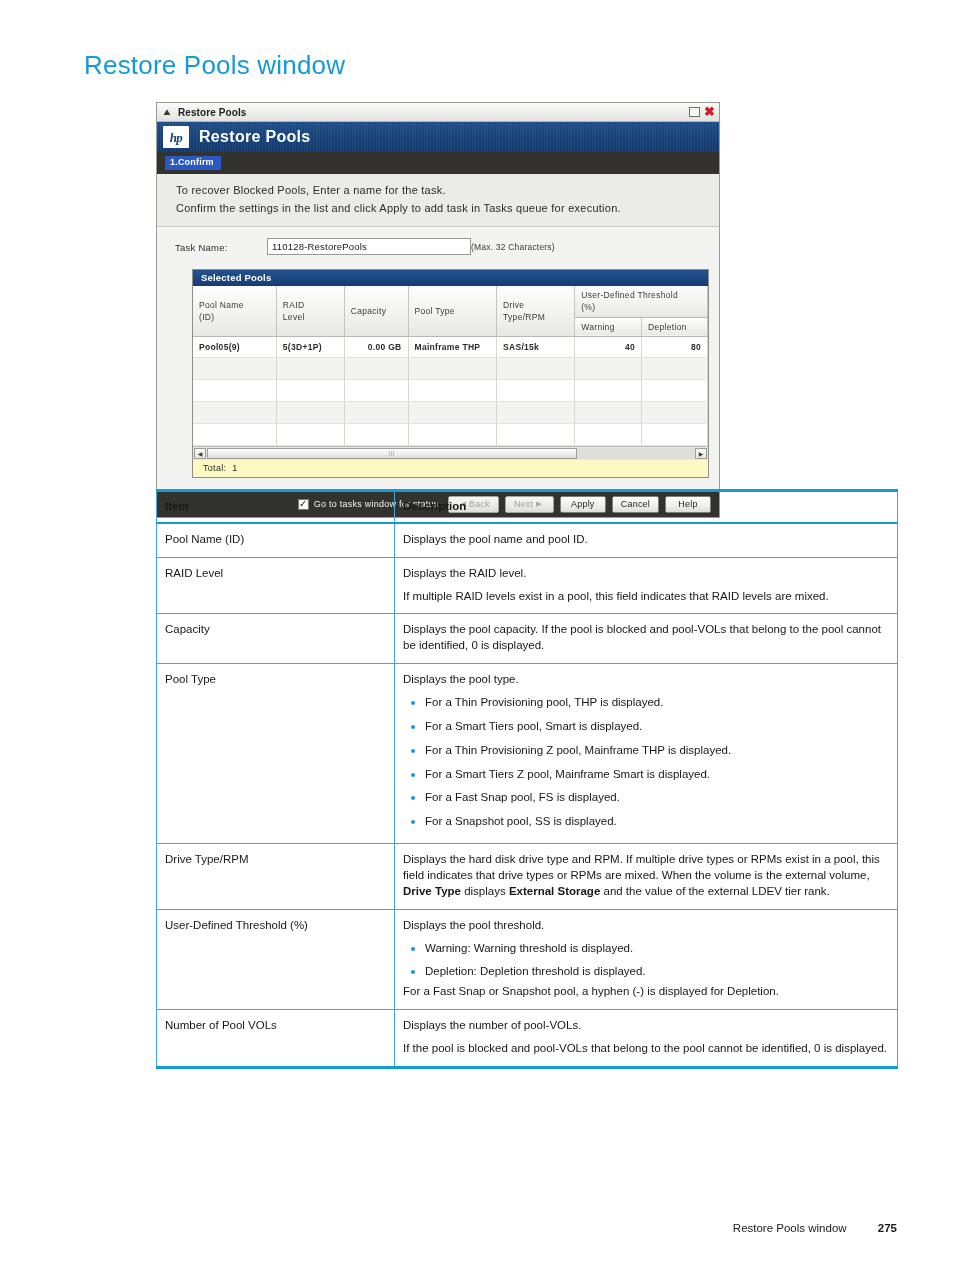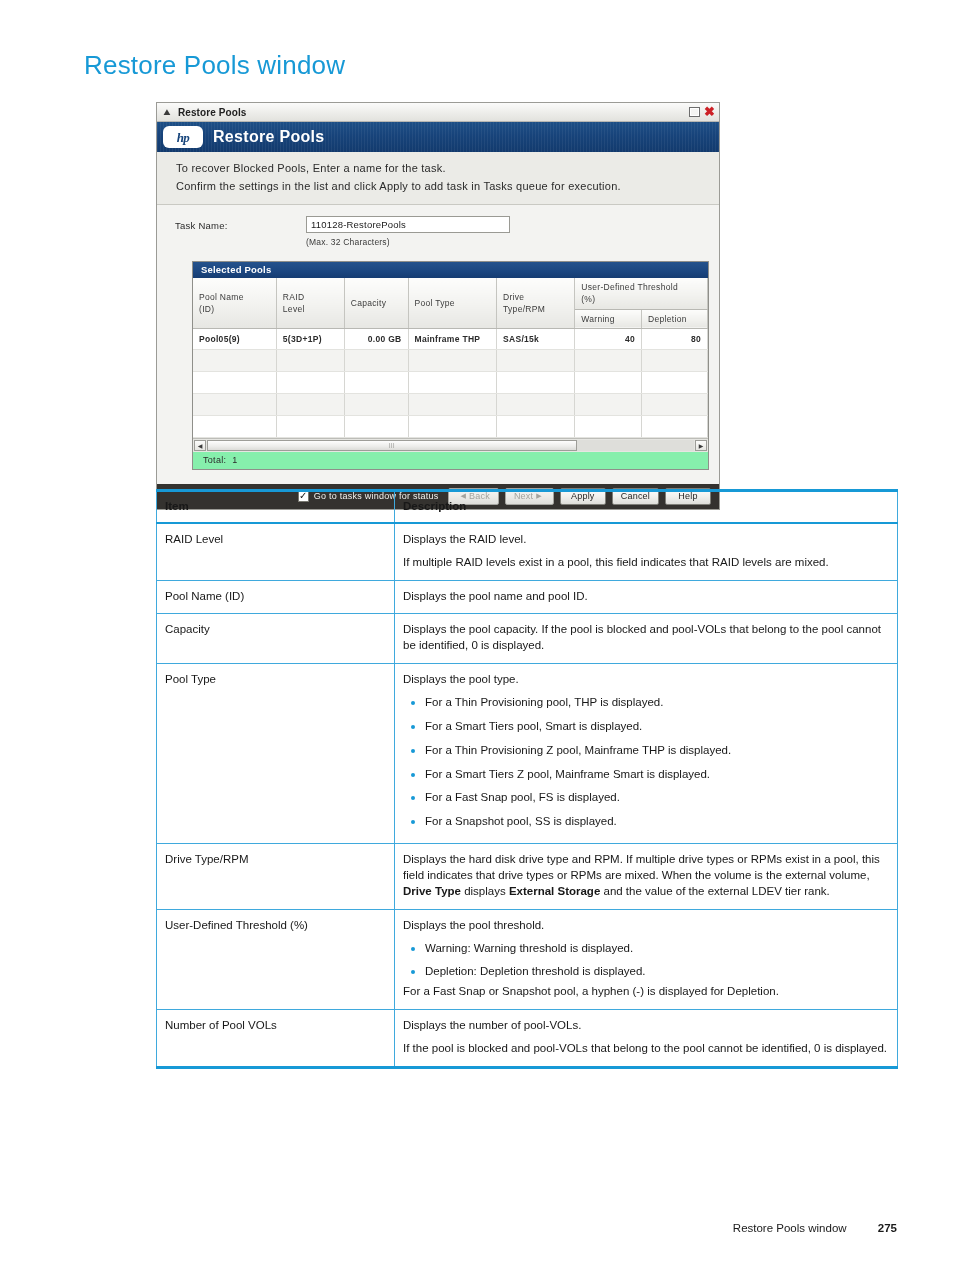--- a/index.html
+++ b/index.html
@@ -90,24 +90,24 @@
     height: 30px;
     background:
       repeating-linear-gradient(to right, rgba(255,255,255,0.055) 0px, rgba(255,255,255,0.055) 1px, rgba(0,0,0,0) 1px, rgba(0,0,0,0) 3px),
       linear-gradient(to bottom, #1d4f86 0%, #17437a 45%, #123a6d 100%);
     display: flex;
     align-items: center;
     padding-left: 6px;
     box-sizing: border-box;
   }
   .hp-logo {
-    width: 40px;
+    width: 26px;
     height: 22px;
     background: #ffffff;
-    border-radius: 6px;
+    border-radius: 1px;
     display: flex;
     align-items: center;
     justify-content: center;
     margin-right: 10px;
     flex: none;
   }
   .hp-logo span {
     font-family: "Liberation Serif", serif;
     font-style: italic;
     font-weight: bold;
@@ -165,21 +165,21 @@
     background: #f3f3f1;
   }
   .task-label {
     font-size: 9.5px;
     color: #2b2b2b;
     width: 92px;
     padding-top: 4px;
     letter-spacing: 0.25px;
     flex: none;
   }
-  .task-field-wrap { display: flex; flex-direction: column; margin-left: 39px; }
+  .task-field-wrap { display: flex; flex-direction: row; }
   .task-input {
     width: 204px;
     height: 17px;
     border: 1px solid #9a9a94;
     background: #ffffff;
     font-family: "Liberation Sans", sans-serif;
     font-size: 9.5px;
     color: #1a1a1a;
     padding: 0 4px;
     box-sizing: border-box;
@@ -290,21 +290,21 @@
     justify-content: center;
   }
   .hs-grip {
     font-size: 6px;
     color: #8d8d88;
     letter-spacing: 0.5px;
   }
 
   .pools-total {
     height: 17px;
-    background: #86efac;
+    background: #fef9c3;
     display: flex;
     align-items: center;
     padding-left: 10px;
     font-size: 9px;
     color: #2b2b2b;
     letter-spacing: 0.3px;
     box-sizing: border-box;
   }
 
   
@@ -448,20 +448,23 @@
     </span>
   </div>
 
   <div class="prod-banner">
     <span class="hp-logo">
       <span>hp</span>
     </span>
     <span class="prod-title">Restore Pools</span>
   </div>
 
+  <div class="step-bar">
+    <span class="step-chip">1.Confirm</span>
+  </div>
 
   <div class="instructions">
     <p>To recover Blocked Pools, Enter a name for the task.</p>
     <p>Confirm the settings in the list and click Apply to add task in Tasks queue for execution.</p>
   </div>
 
   <div class="task-row">
     <div class="task-label">Task Name:</div>
     <div class="task-field-wrap">
       <input class="task-input" type="text" value="110128-RestorePools" style="">
@@ -598,30 +601,30 @@
       <col>
     </colgroup>
   <thead>
     <tr>
       <th>Item</th>
       <th>Description</th>
     </tr>
   </thead>
   <tbody>
     <tr>
+      <td>Pool Name (ID)</td>
+      <td>
+        <p>Displays the pool name and pool ID.</p>
+      </td>
+    </tr>
+    <tr>
       <td>RAID Level</td>
       <td>
         <p>Displays the RAID level.</p>
         <p>If multiple RAID levels exist in a pool, this field indicates that RAID levels are mixed.</p>
-      </td>
-    </tr>
-    <tr>
-      <td>Pool Name (ID)</td>
-      <td>
-        <p>Displays the pool name and pool ID.</p>
       </td>
     </tr>
     <tr>
       <td>Capacity</td>
       <td>
         <p>Displays the pool capacity. If the pool is blocked and pool-VOLs that belong to the pool cannot be identified, 0 is displayed.</p>
       </td>
     </tr>
     <tr>
       <td>Pool Type</td>

